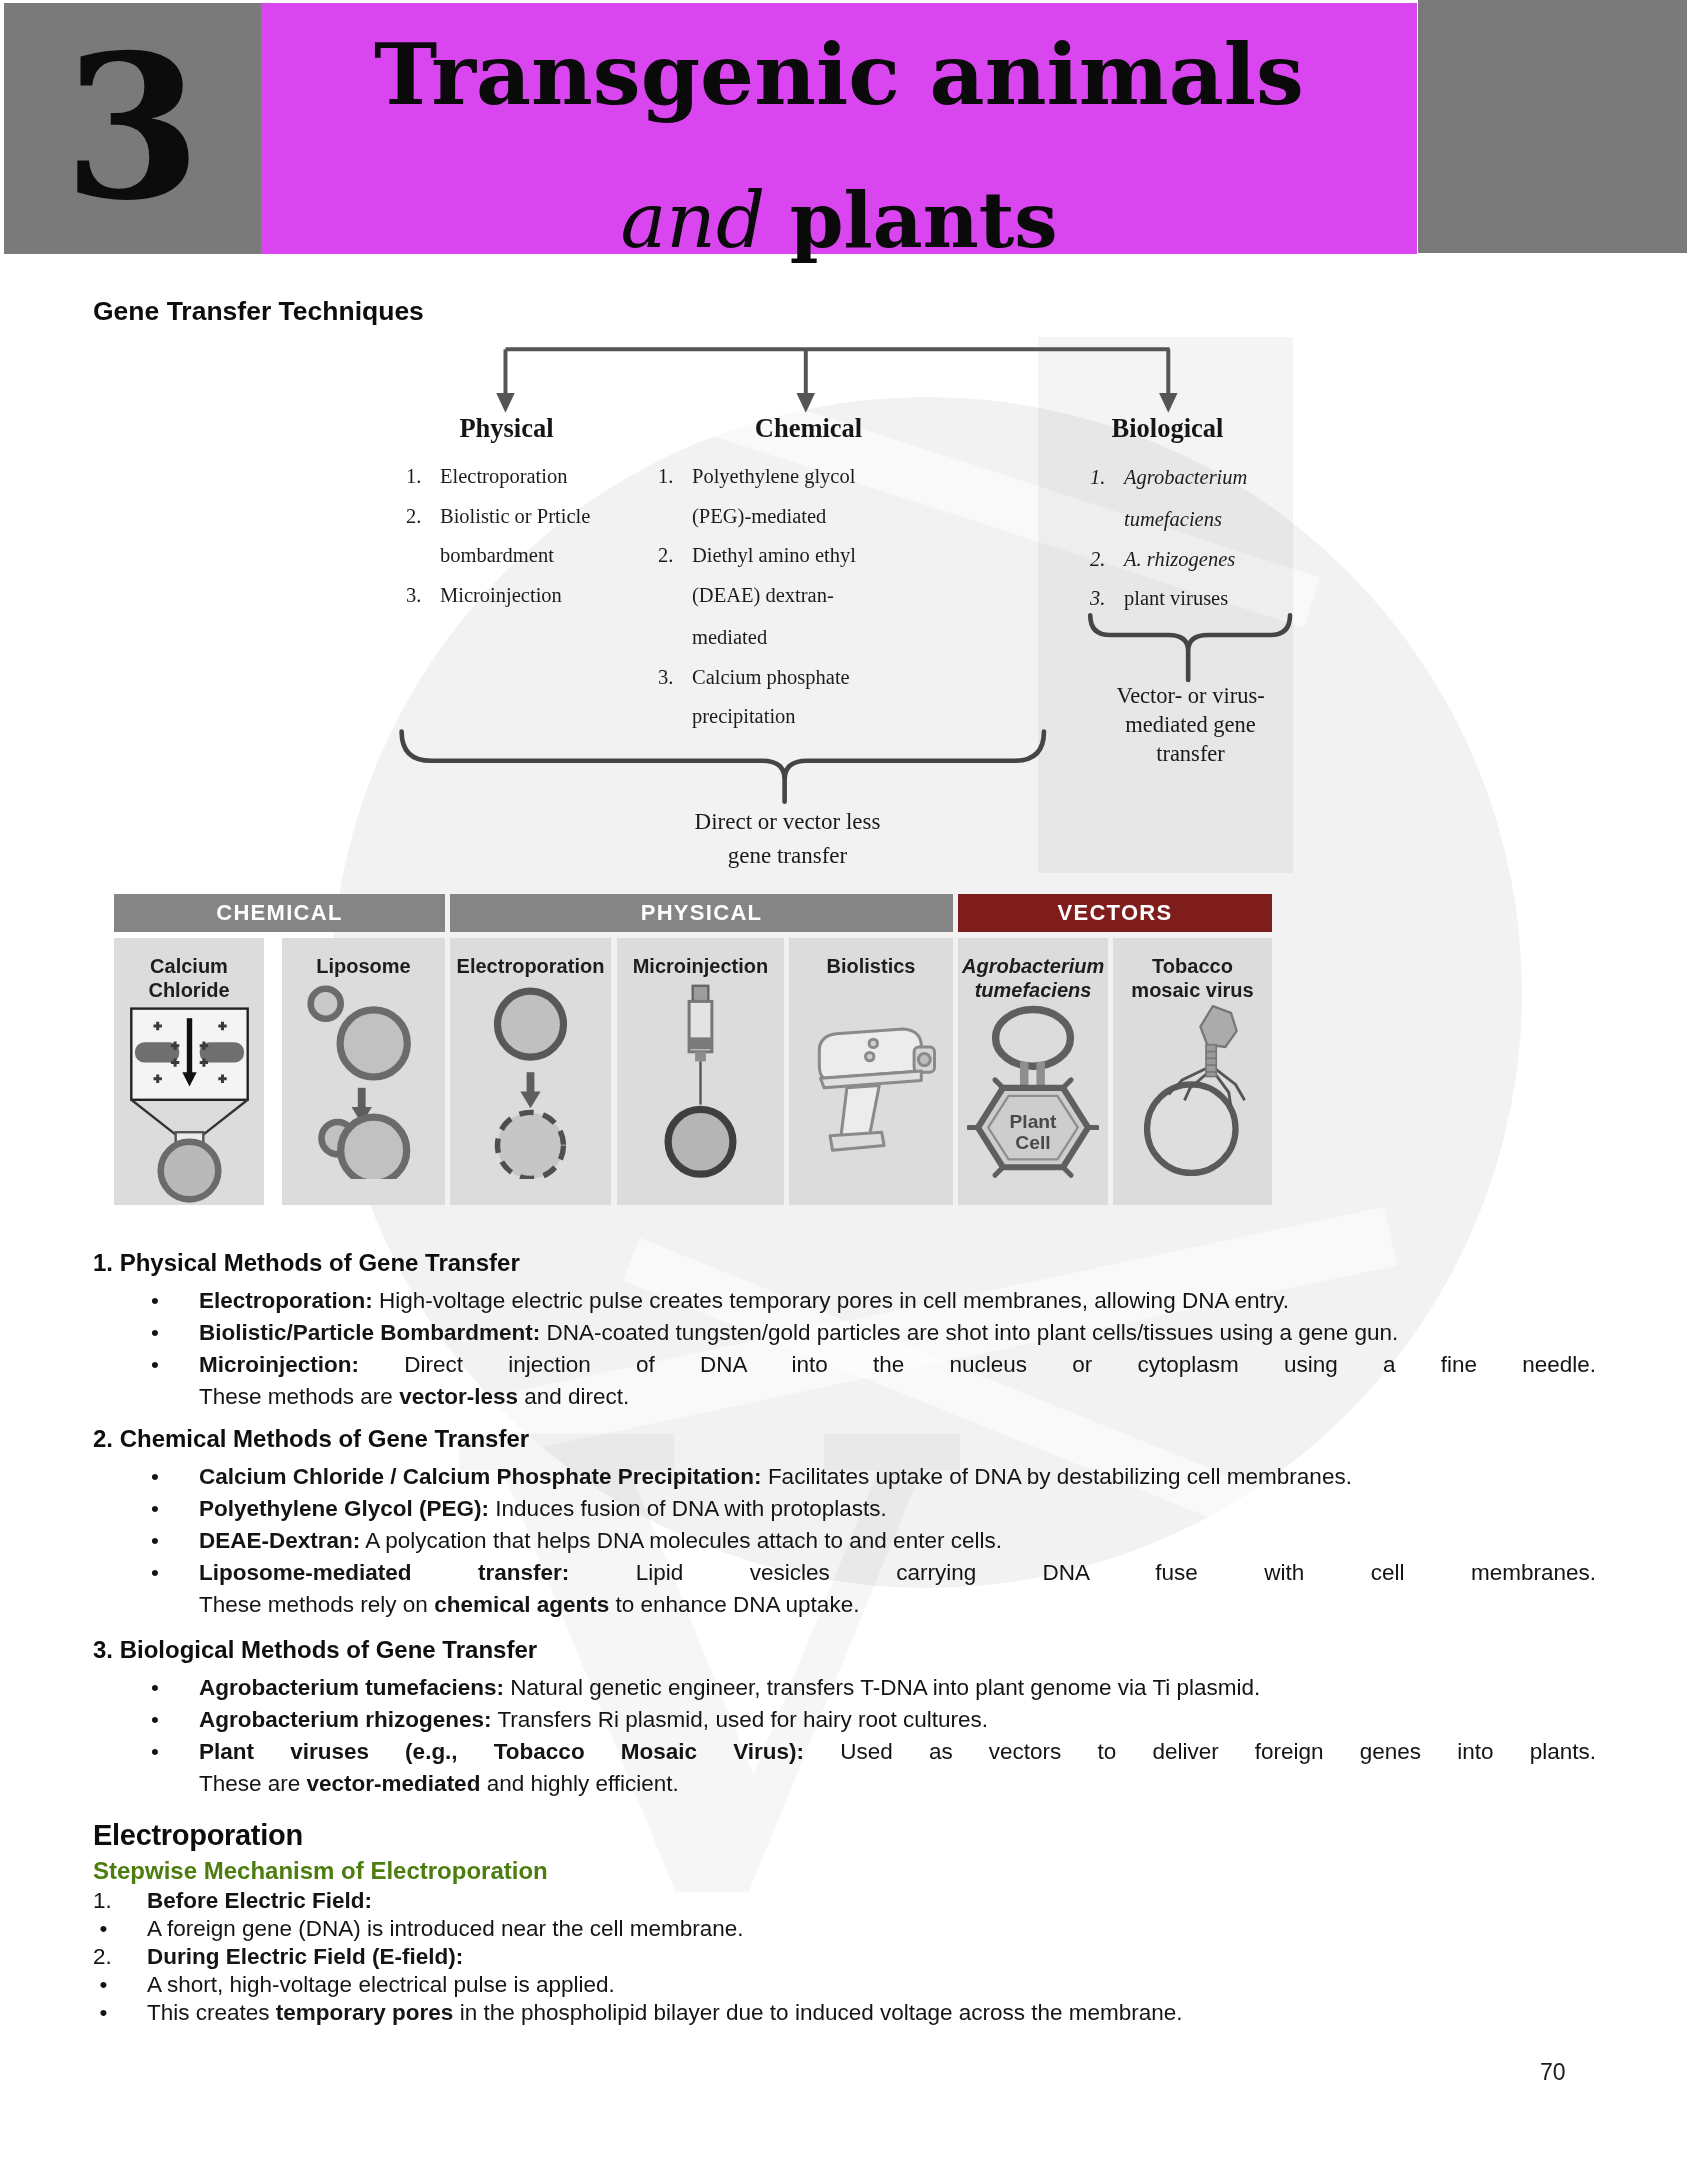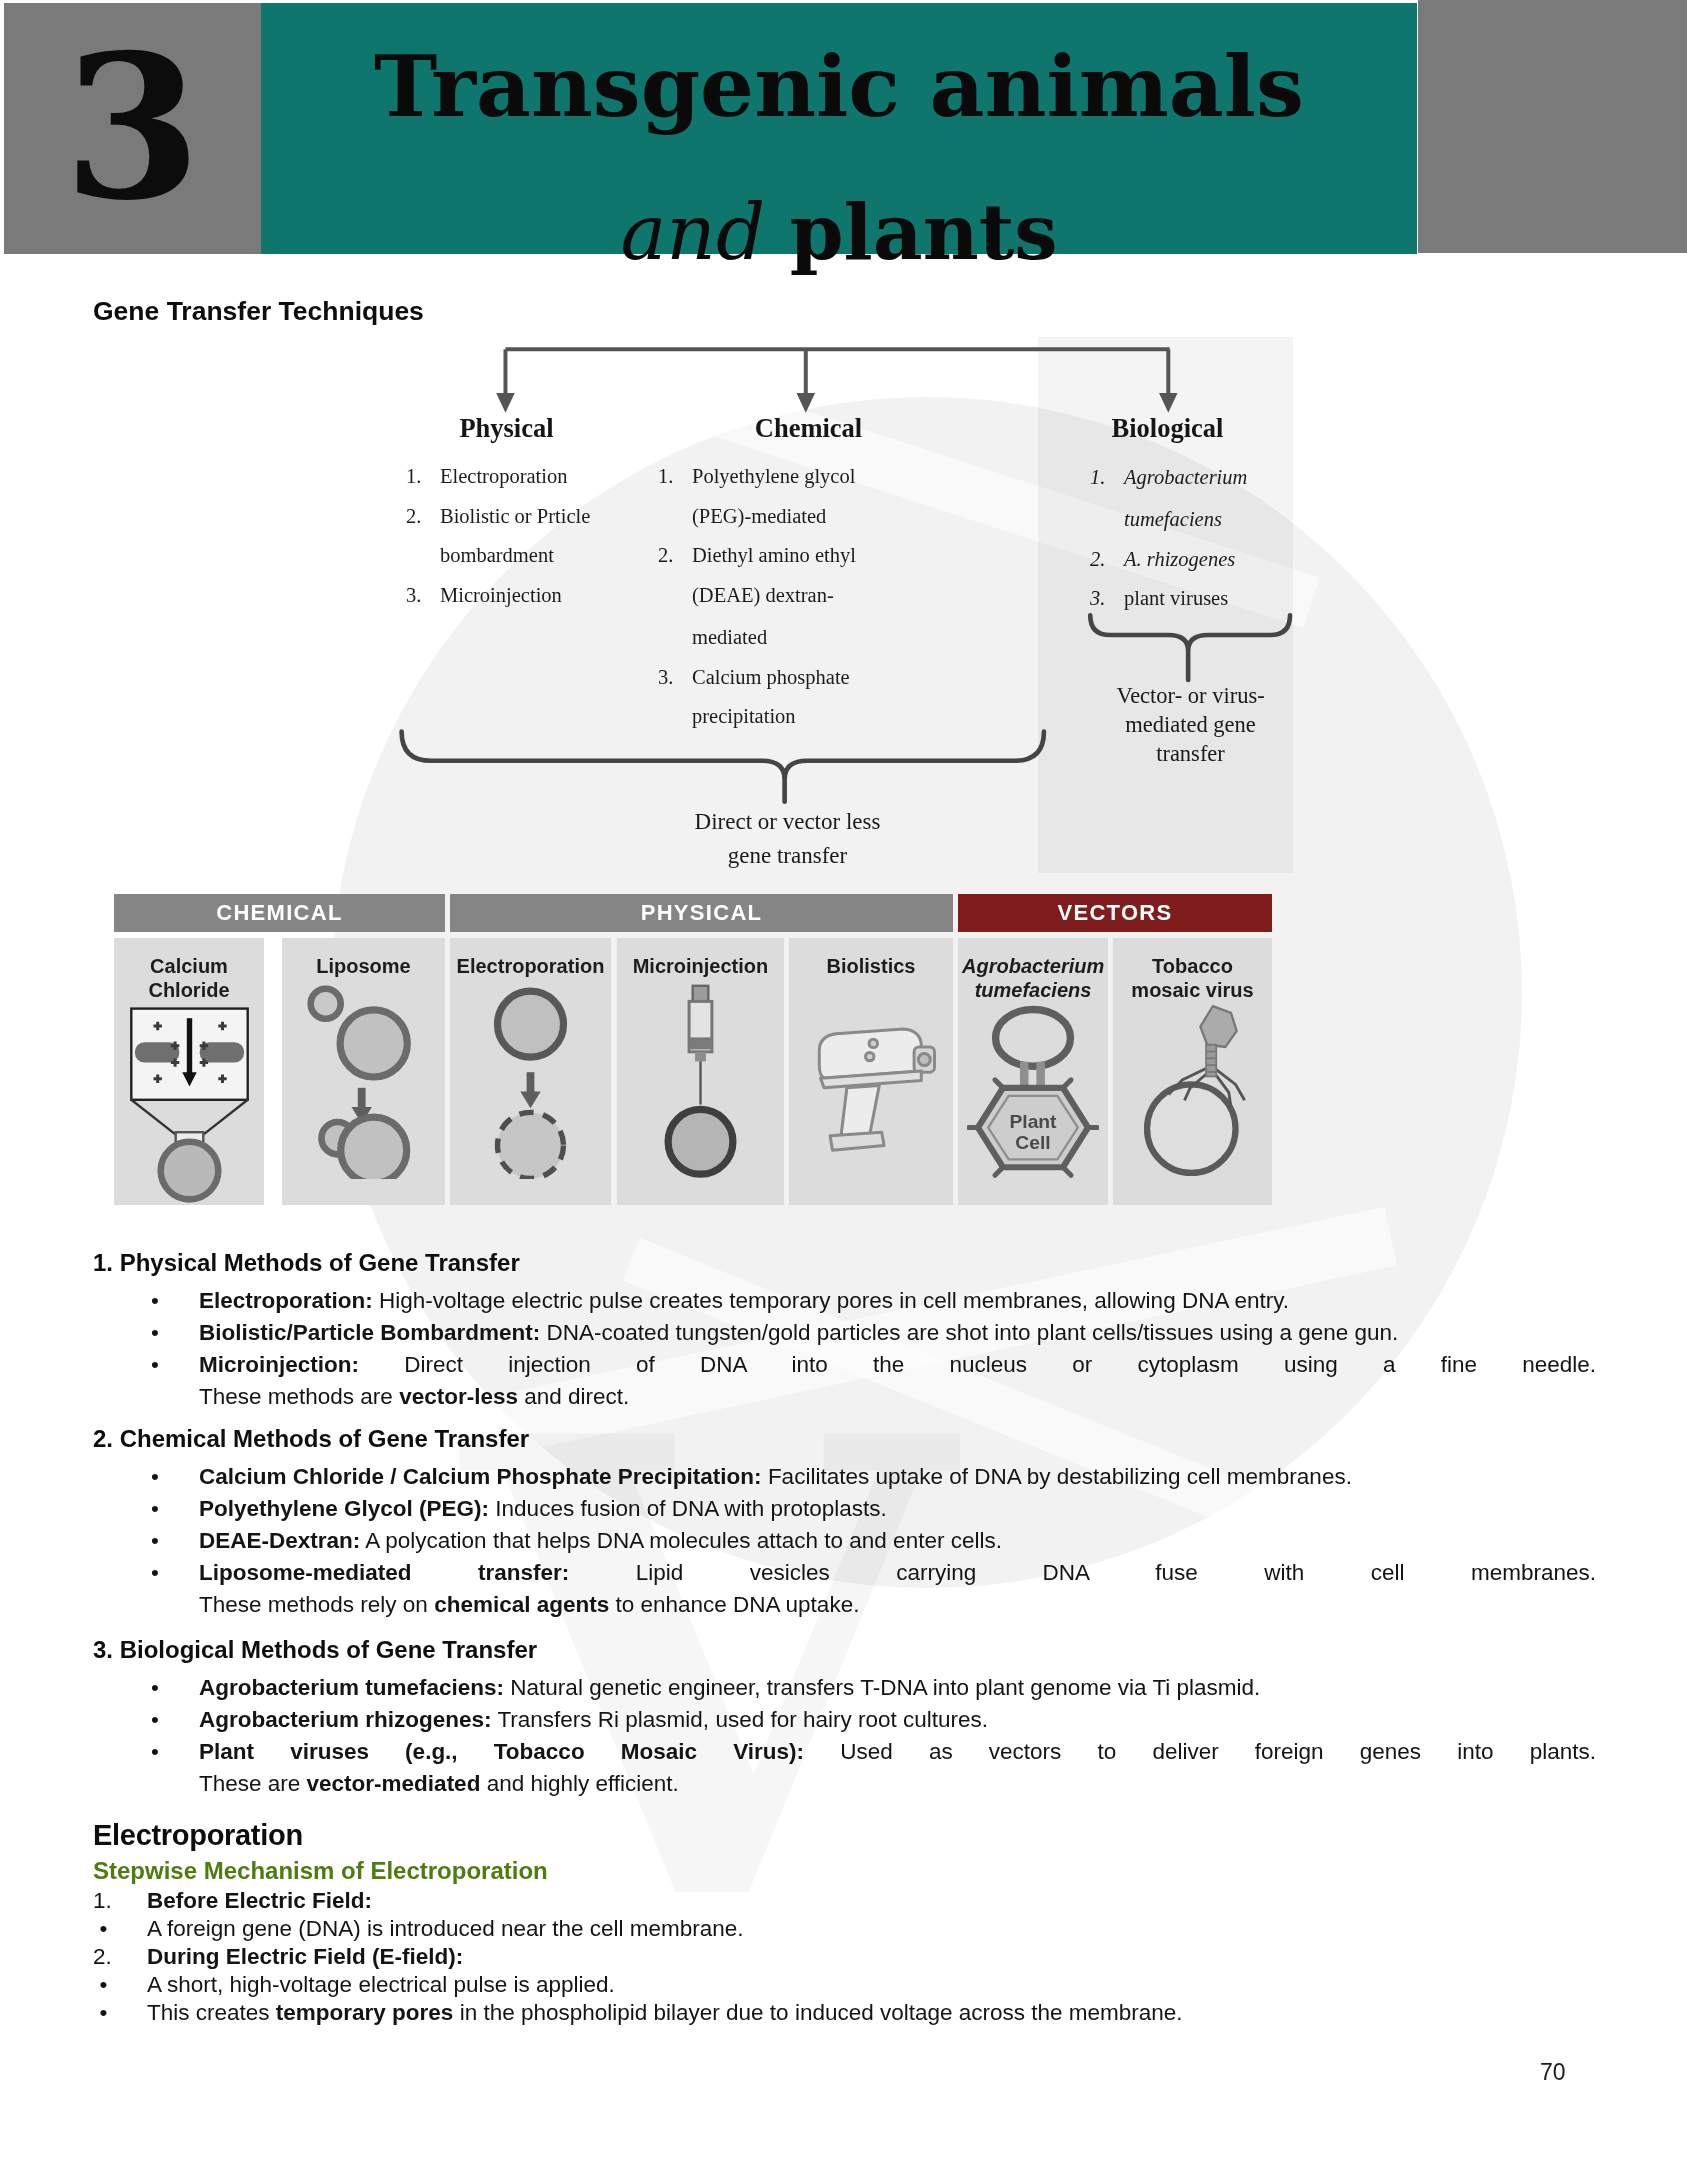--- a/index.html
+++ b/index.html
@@ -14,22 +14,22 @@
   .wm-streak { background:rgba(255,255,255,0.55); }
   .wm-s1 { left:344px; top:423px; width:992px; height:53px; transform:rotate(18deg); }
   .wm-s2 { left:278px; top:1323px; width:1125px; height:60px; transform:rotate(-12deg); }
   .wm-s3 { left:595px; top:1422px; width:992px; height:46px; transform:rotate(22deg); }
   .wm-v { left:463px; top:1356px; font-family:"DejaVu Serif", serif; font-weight:bold; font-size:629px; color:rgba(0,0,0,0.035); line-height:1; }
   .wm-strip { left:1038px; top:337px; width:255px; height:536px; background:rgba(0,0,0,0.045); }
   
   .hdr-left { position:absolute; left:4px; top:2.6px; width:257px; height:251px; background:#7a7a7a;
     display:flex; align-items:center; justify-content:center; z-index:1; }
   .chapnum { font-family:"DejaVu Serif", serif; font-weight:bold; font-size:198px; color:#0c0c0c; line-height:1; }
-  .hdr-center { position:absolute; left:261px; top:2.6px; width:1156px; height:251px; background:#0f766e;
-    text-align:center; font-family:"DejaVu Serif", serif; color:#0a0a0a; padding-top:33px; z-index:1; }
+  .hdr-center { position:absolute; left:261px; top:2.6px; width:1156px; height:251px; background:#d946ef;
+    text-align:center; font-family:"DejaVu Serif", serif; color:#0a0a0a; padding-top:21px; z-index:1; }
   .t1 { font-size:85px; font-weight:bold; line-height:101px; }
   .t2 { font-size:77px; line-height:103px;margin-top:44px; }
   .t2 .it { font-style:italic; font-weight:normal; }
   .t2 .bd { font-weight:bold; }
   .hdr-right { position:absolute; left:1418px; top:0; width:269px; height:253px; background:#7a7a7a; z-index:1; }
   
   .gt-heading { position:absolute; left:93px; top:296px; font-size:26.5px; font-weight:bold; color:#0d0d0d; z-index:1; }
   
   .flow-svg { position:absolute; left:0; top:0; z-index:1; pointer-events:none; }
   .fl-branch { position:absolute; width:159px; text-align:center; font-family:"Liberation Serif", serif;

